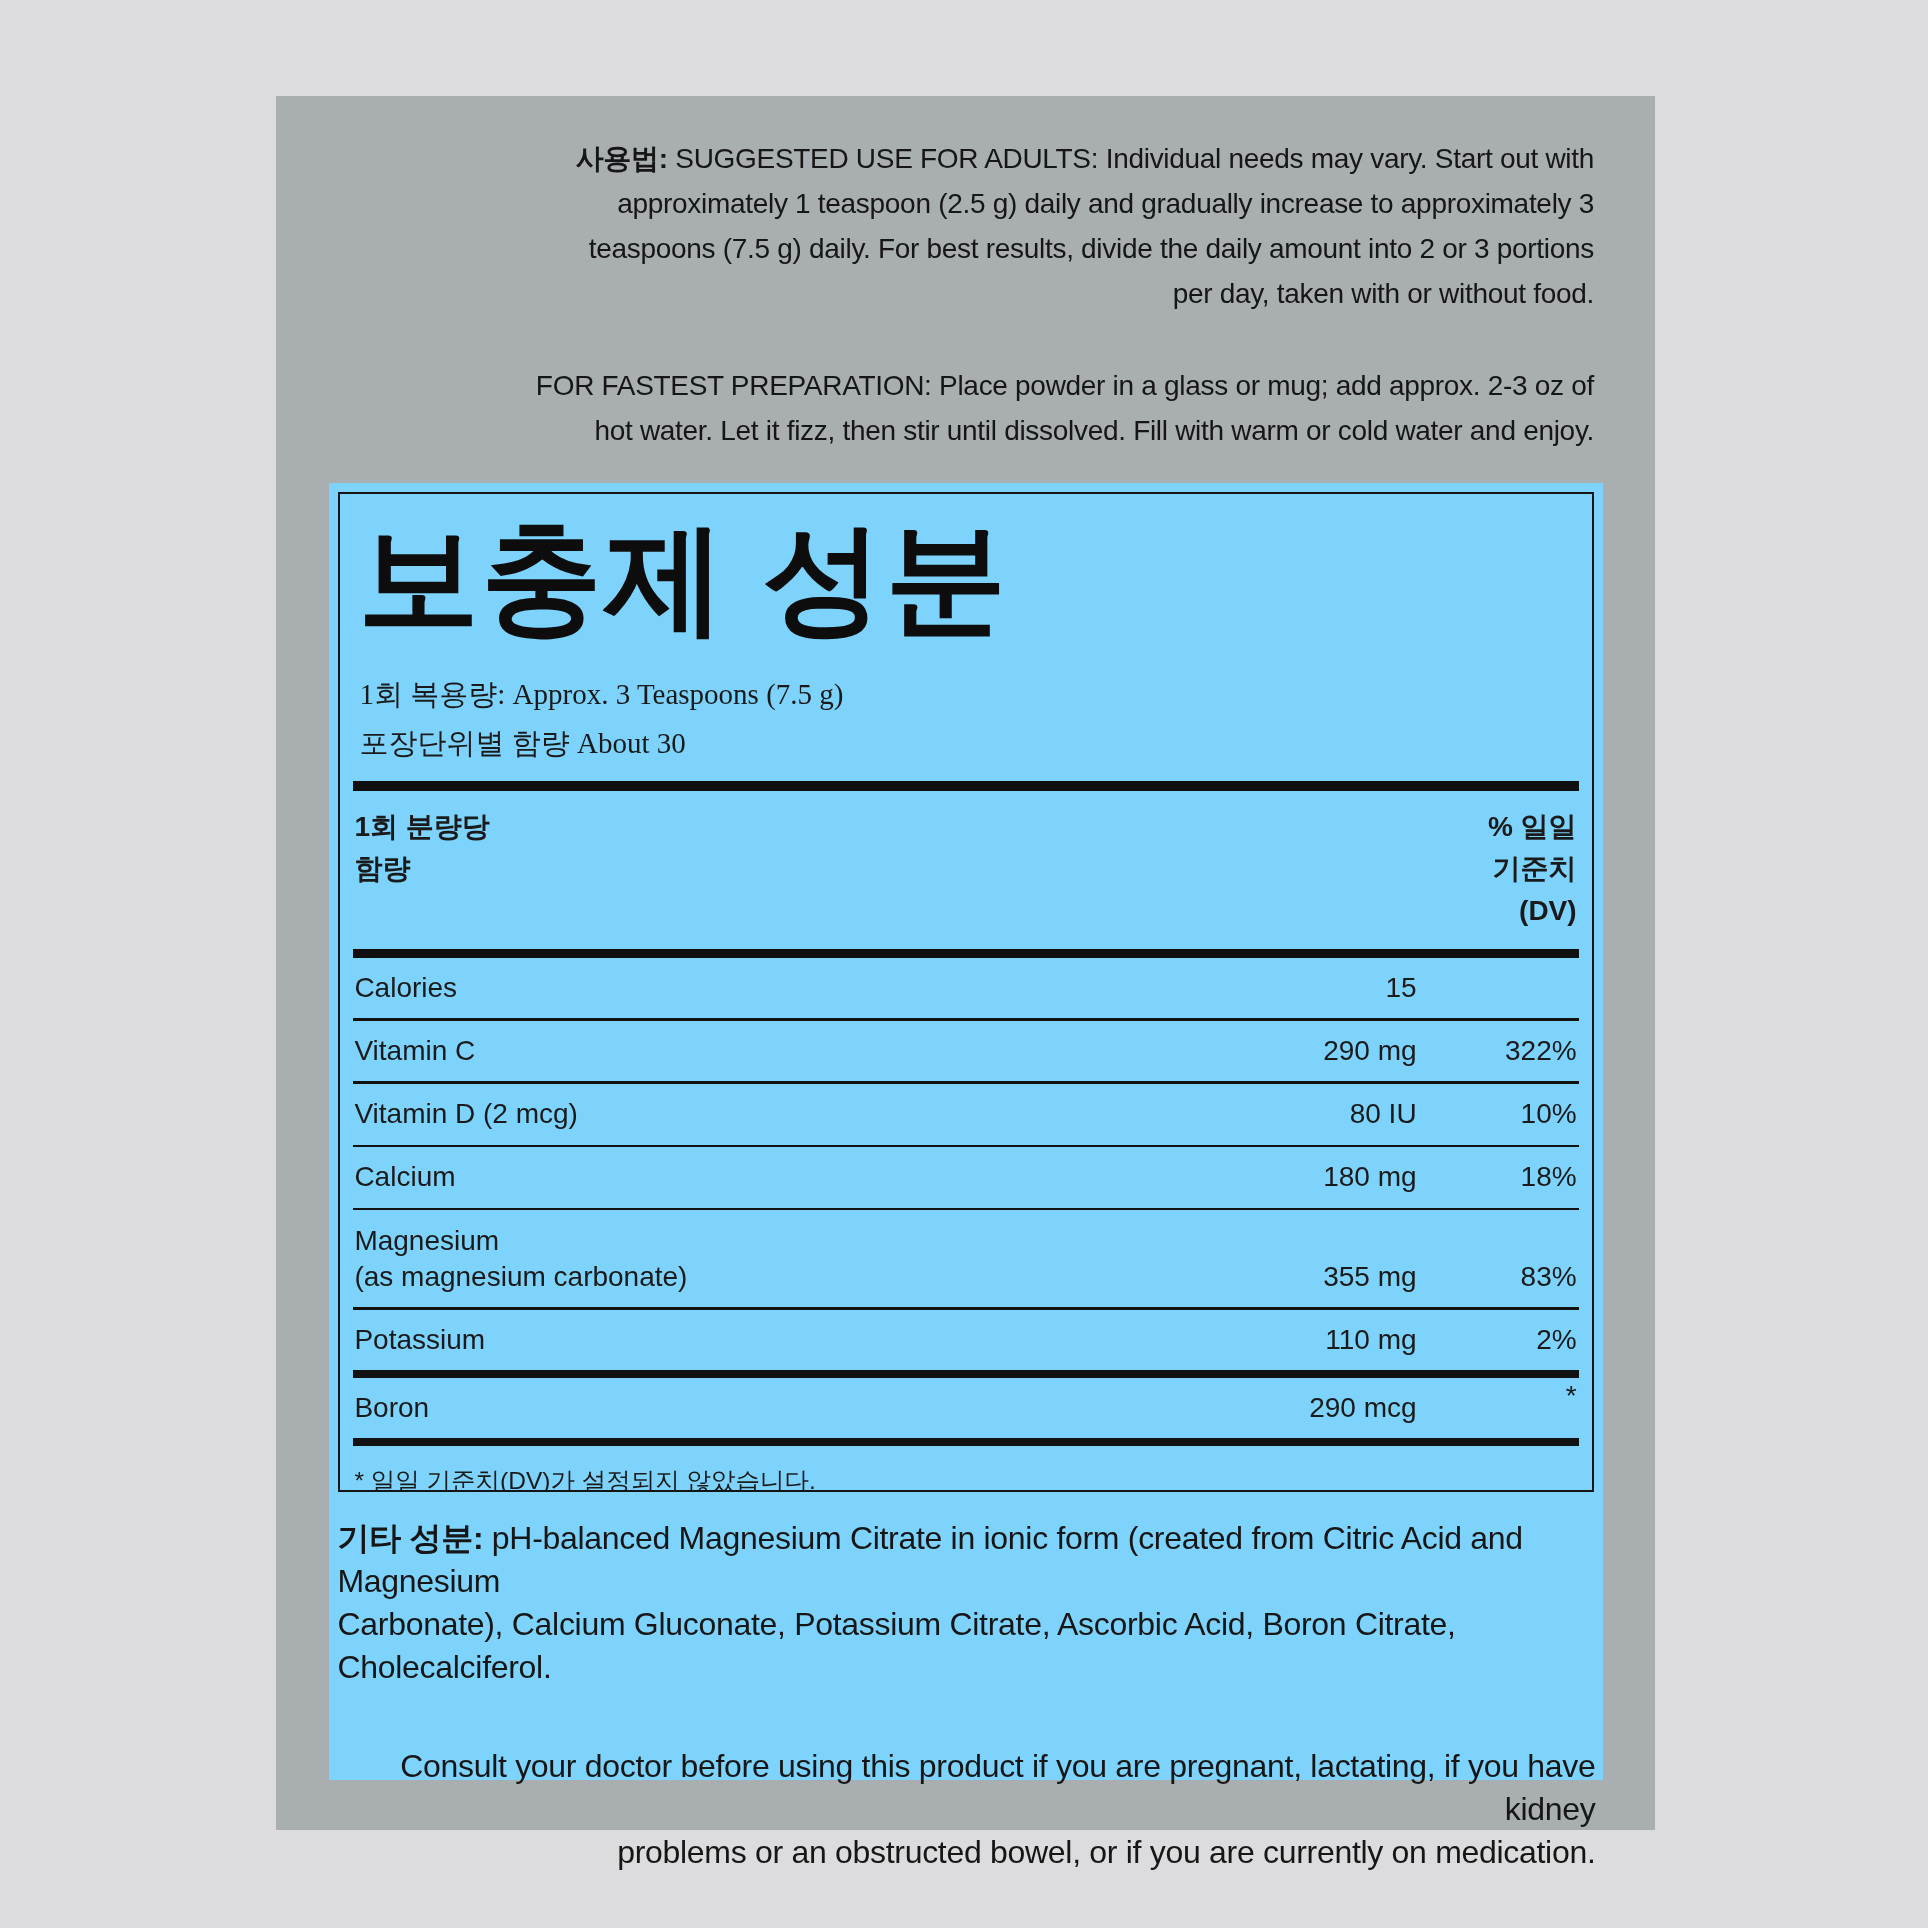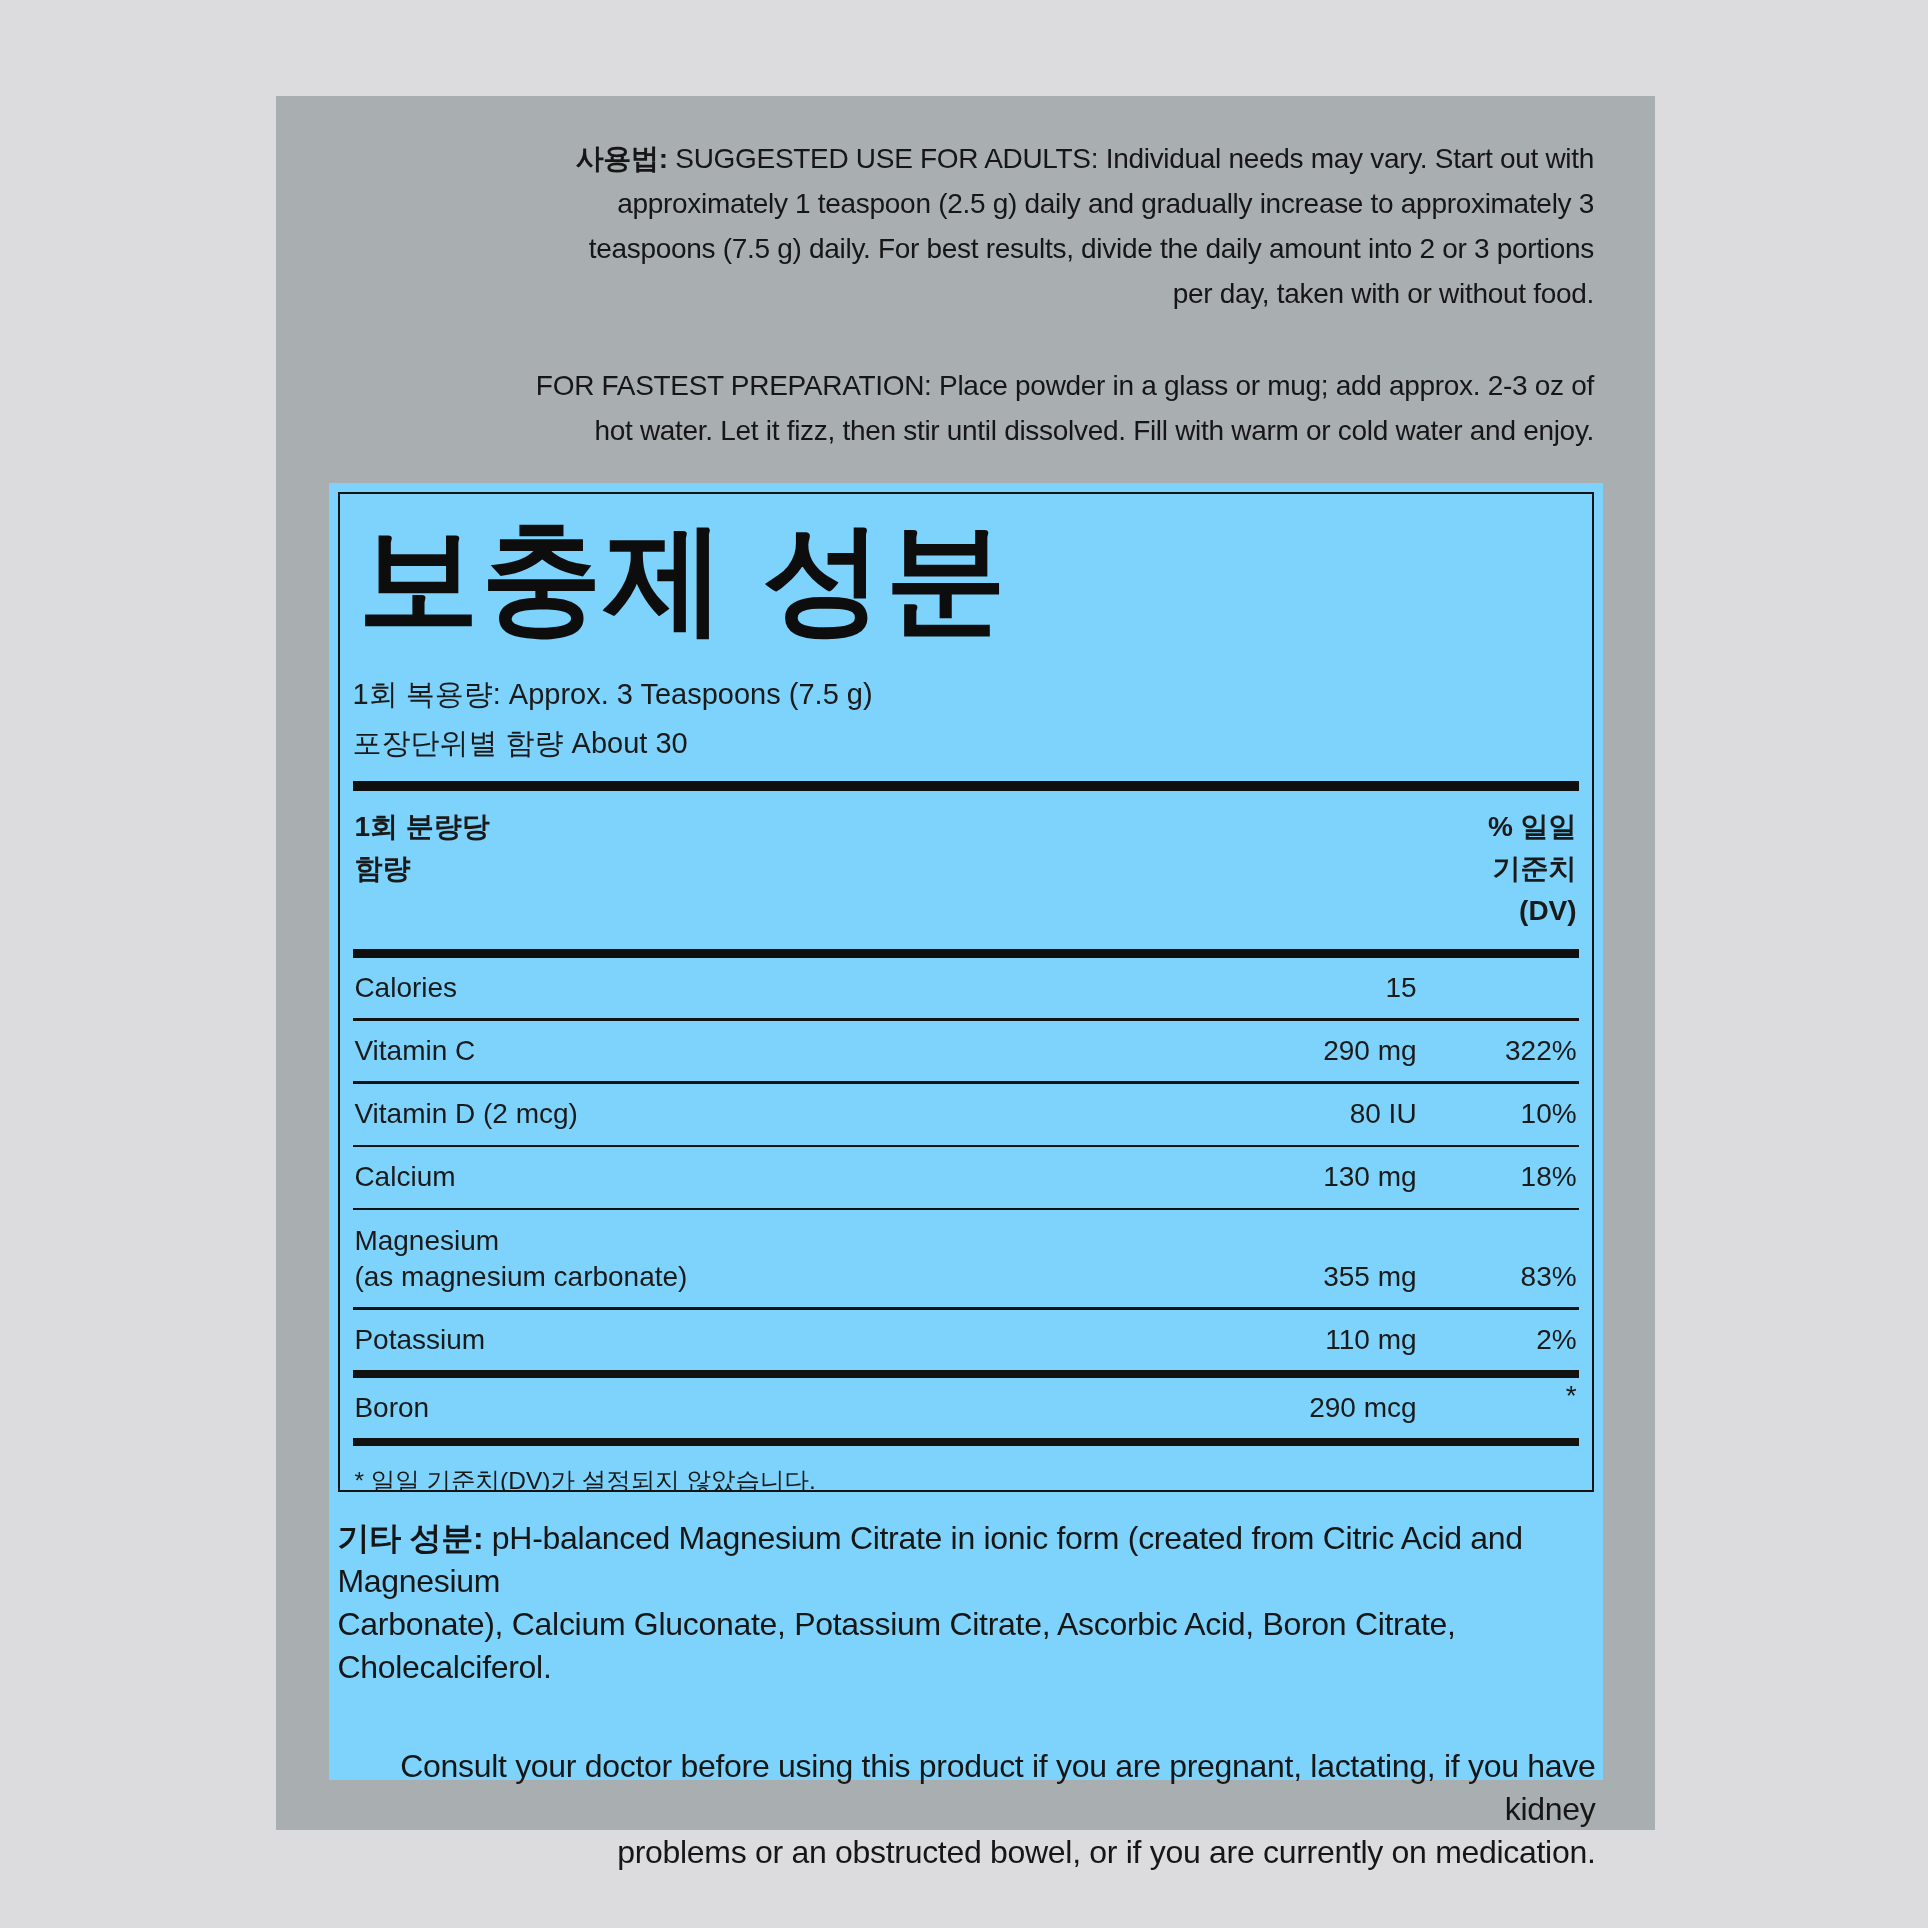--- a/index.html
+++ b/index.html
@@ -28,21 +28,21 @@
   .facts-box{
     position:absolute;left:8.5px;top:9.4px;width:1256px;height:1000px;
     box-sizing:border-box;border:2.8px solid #141414;
     padding:0 13px;overflow:hidden;
   }
   .facts-title{
     margin:17px 0 24.5px 5.6px;
     font-size:121px;line-height:134px;font-weight:bold;letter-spacing:1.9px;
     color:#0d0d0d;
   }
-  .serving{font-size:29px;line-height:49px;margin-left:0;}
+  .serving{font-size:29px;line-height:49px;margin-left:7px;font-family:Liberation Serif, serif;}
   .bar{background:#0f0f0f;margin-top:13px;}
   .bar-heavy{height:10.4px;}
   .bar-heavy2{height:8.5px;margin-top:0;}
   .facts-header{
     display:flex;justify-content:space-between;
     padding:15px 1.9px 17px 1.9px;font-weight:bold;font-size:28px;line-height:42px;
   }
   .facts-header .col-left{white-space:pre-line;text-align:left;}
   .facts-header .col-right{white-space:pre-line;text-align:right;}
   .frow{display:flex;align-items:flex-end;padding:12.2px 1.9px;font-size:28px;line-height:36px;}
@@ -113,21 +113,21 @@
 
       <div class="frow">
         <div class="cell-name">Vitamin D (2 mcg)</div>
         <div class="cell-amt">80 IU</div>
         <div class="cell-dv">10%</div>
       </div>
       <div class="sep"></div>
 
       <div class="frow">
         <div class="cell-name">Calcium</div>
-        <div class="cell-amt">130 mg</div>
+        <div class="cell-amt">180 mg</div>
         <div class="cell-dv">18%</div>
       </div>
       <div class="sep"></div>
 
       <div class="frow">
         <div class="cell-name"><span>Magnesium</span><span class="sub">(as magnesium carbonate)</span></div>
         <div class="cell-amt">355 mg</div>
         <div class="cell-dv">83%</div>
       </div>
       <div class="sep"></div>

